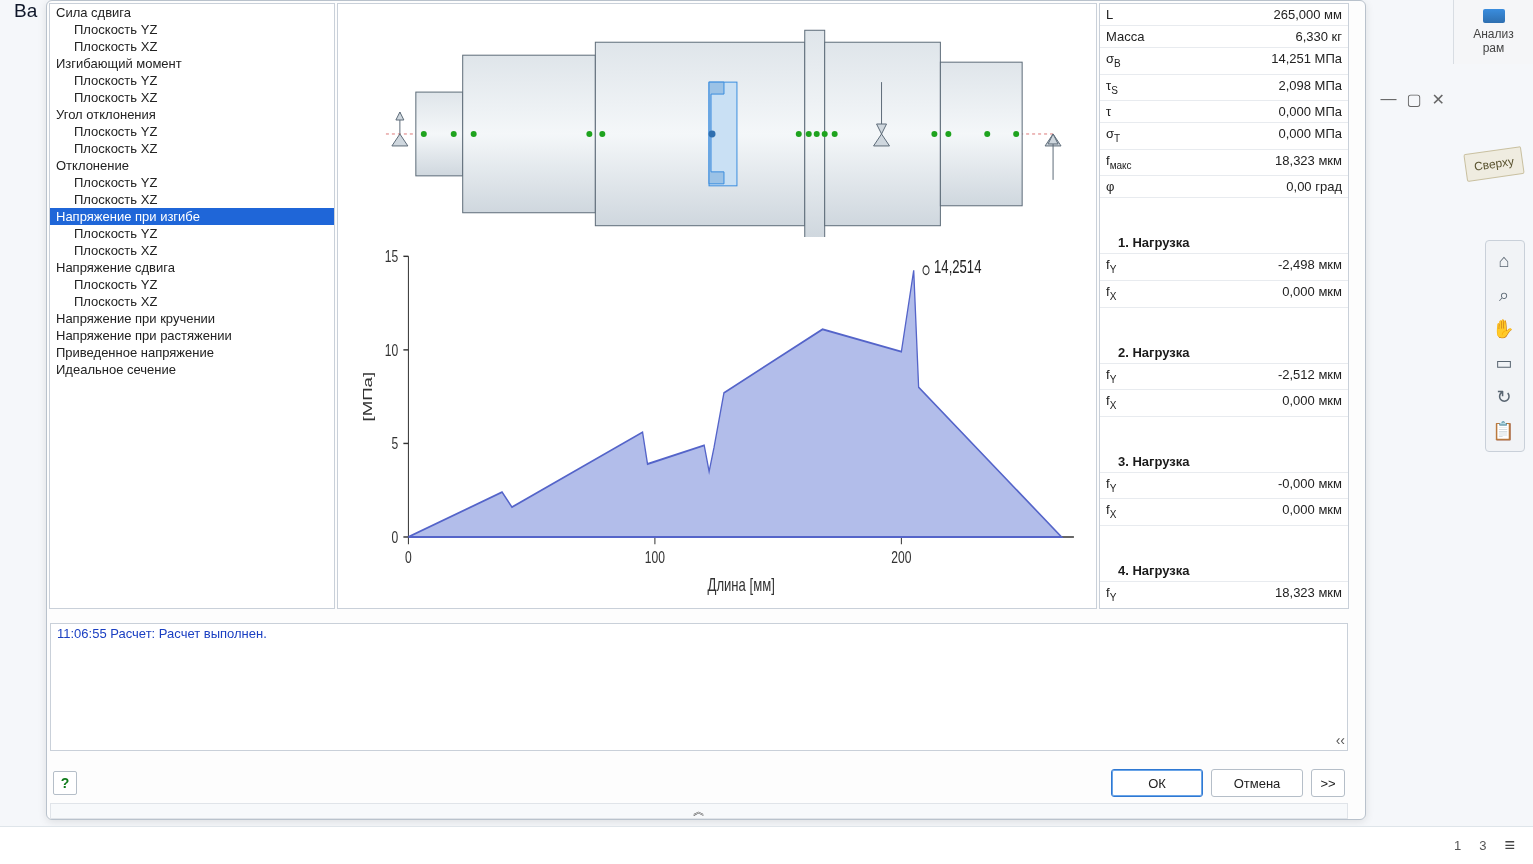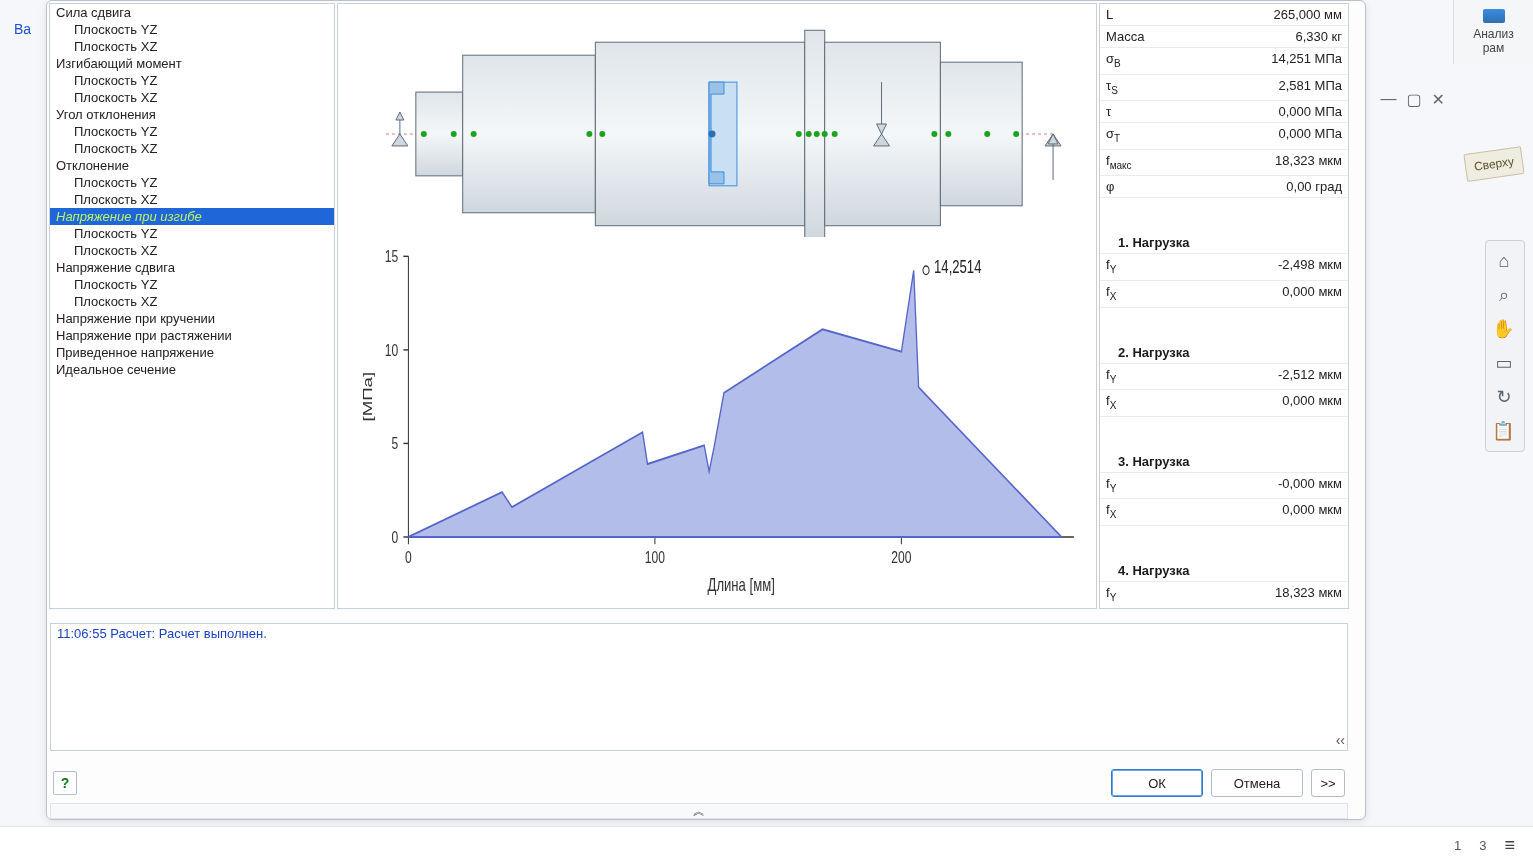--- a/index.html
+++ b/index.html
@@ -32,23 +32,22 @@
   .app-ribbon-right .glyph {
     width: 22px; height: 14px;
     background: linear-gradient(#3a8dde,#2e6fb0);
     border-radius: 2px;
     margin-bottom: 4px;
   }
   .left-text {
     position: absolute;
     top: 0;
     left: 14px;
-    font-size: 14px;
-    color: #1d4ed8;
-    margin-top: 21px;
+    font-size: 19px;
+    color: #0f172a;
   }
   .win-controls {
     position: absolute;
     right: 88px;
     top: 90px;
     display: flex;
     gap: 10px;
     color: #666;
     font-size: 16px;
   }
@@ -84,22 +83,21 @@
   }
   .tree-panel .item {
     white-space: nowrap;
     padding: 0 6px;
     cursor: default;
   }
   .tree-panel .item.top { padding-left: 6px; }
   .tree-panel .item.sub { padding-left: 24px; }
   .tree-panel .item.selected {
     background: #1f66d8;
-    color: #bef264;
-    font-style: italic;
+    color: #ffffff;
   }
 
   
   .center-panel {
     grid-column: 2;
     grid-row: 1;
     background: #fff;
     border: 1px solid #c9d0d9;
     margin: 2px 0 2px 0;
     position: relative;
@@ -400,21 +398,21 @@
       <div class="res-row">
         <span class="lbl">Масса</span>
         <span class="val">6,330 кг</span>
       </div>
       <div class="res-row">
         <span class="lbl">σ<sub>B</sub></span>
         <span class="val">14,251 МПа</span>
       </div>
       <div class="res-row">
         <span class="lbl">τ<sub>S</sub></span>
-        <span class="val">2,581 МПа</span>
+        <span class="val">2,098 МПа</span>
       </div>
       <div class="res-row">
         <span class="lbl">τ</span>
         <span class="val">0,000 МПа</span>
       </div>
       <div class="res-row">
         <span class="lbl">σ<sub>T</sub></span>
         <span class="val">0,000 МПа</span>
       </div>
       <div class="res-row">

